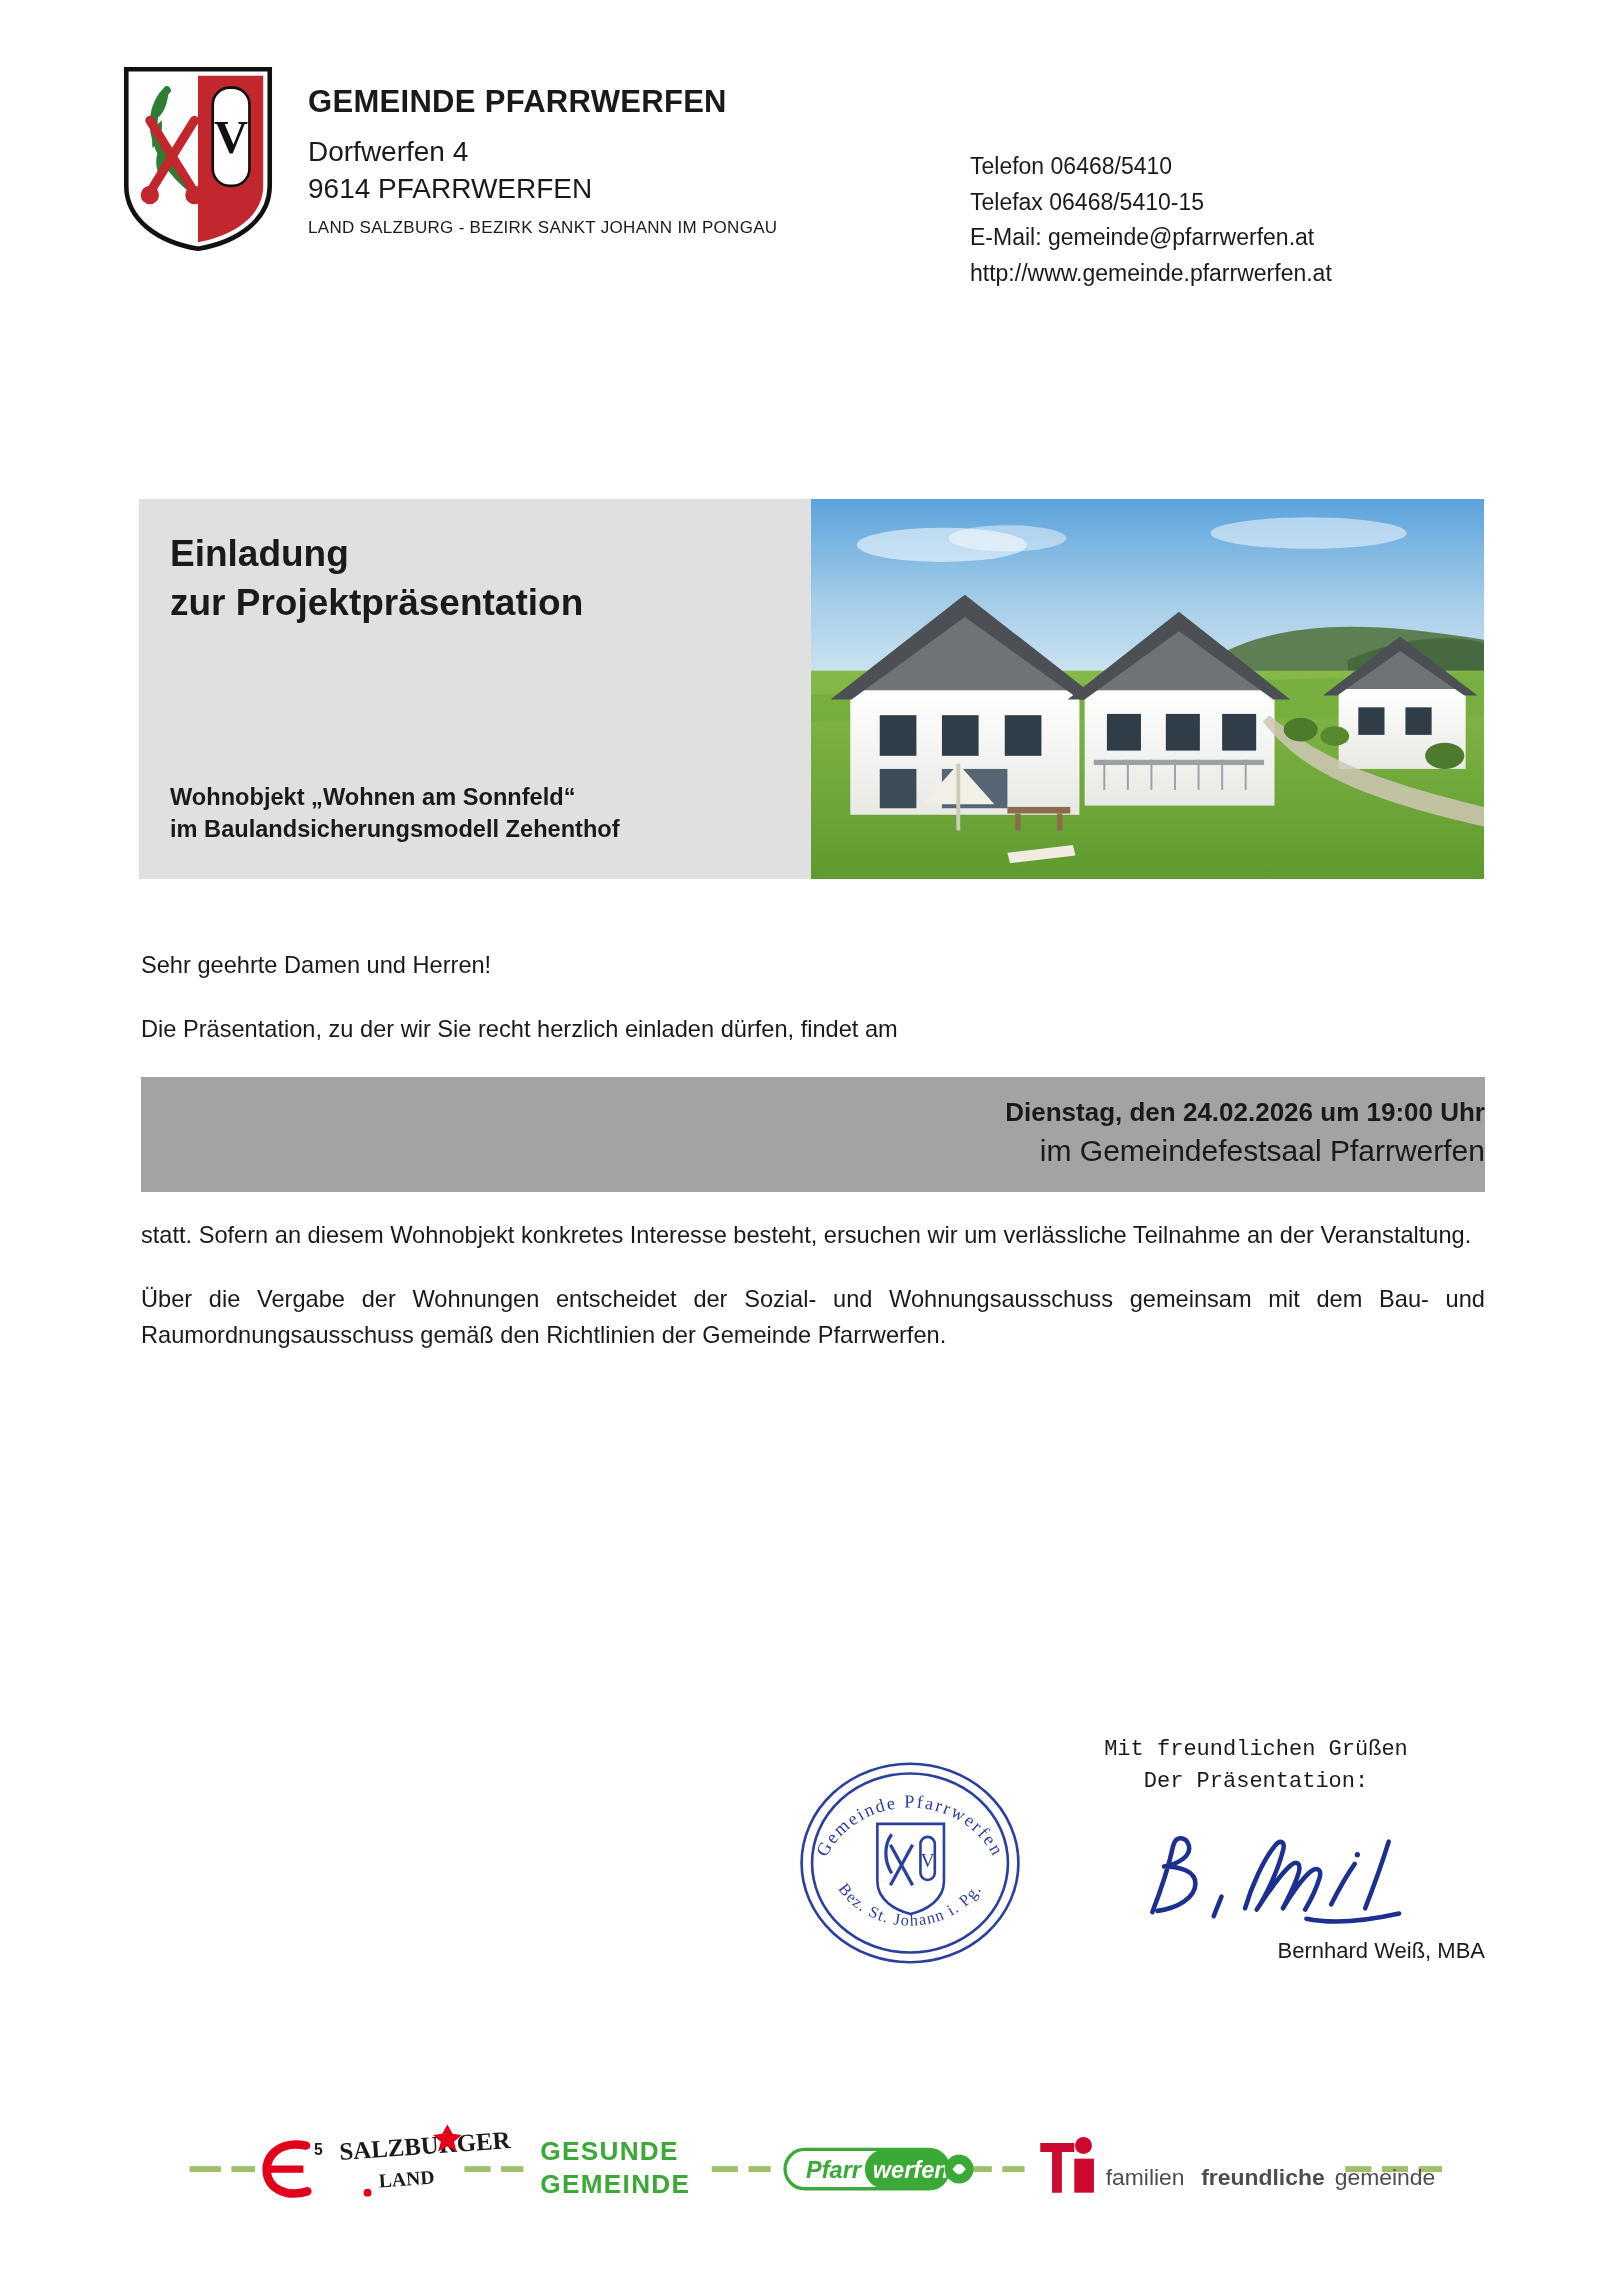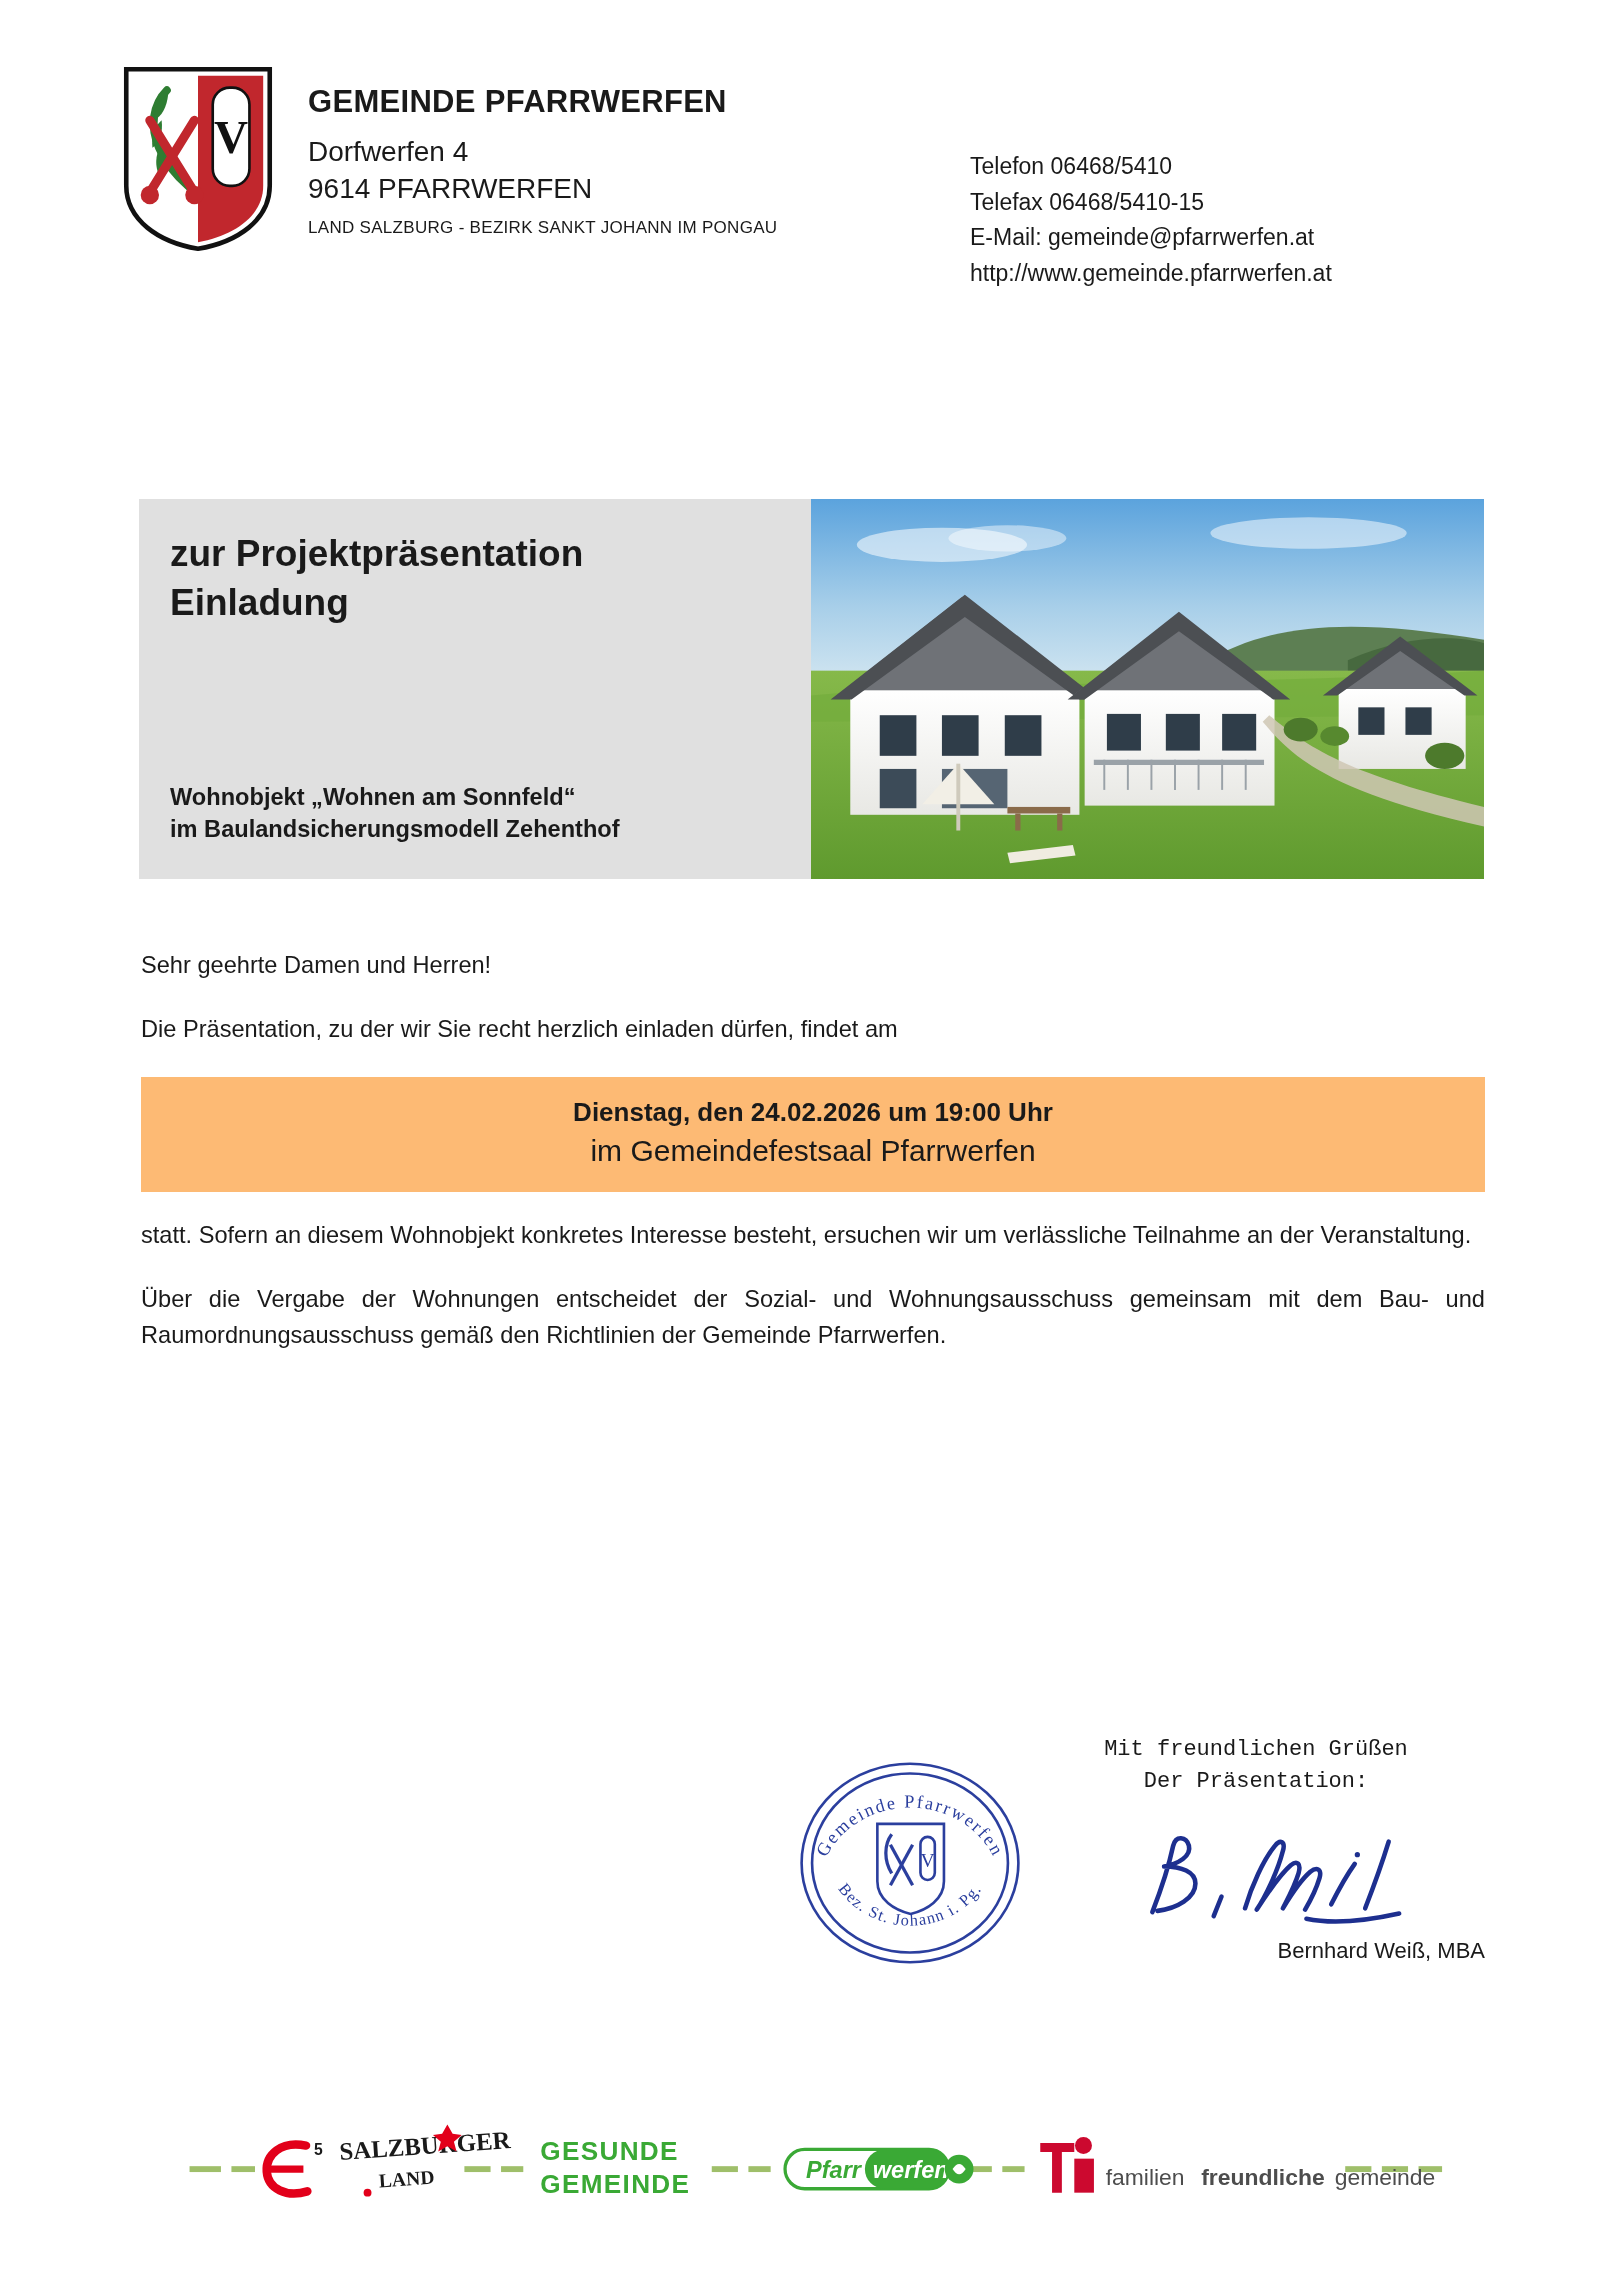--- a/index.html
+++ b/index.html
@@ -122,24 +122,24 @@
   }
   .p {
     margin: 0 0 29px 0;
     text-align: justify;
   }
   .p.last { margin-bottom: 0; }
   .p b { font-weight: bold; }
 
   .event-box {
     width: 1344px;
-    background: #fdba74;
+    background: #a3a3a3;
     box-sizing: border-box;
     padding: 17px 0 19.6px 0;
-    text-align: center;
+    text-align: right;
     margin: 6.5px 0 26px 0;
   }
   .event-line1 {
     font-size: 26px;
     font-weight: bold;
     line-height: 1.4;
   }
   .event-line2 {
     font-size: 30px;
     line-height: 1.4;
@@ -241,22 +241,22 @@
       <div>Telefon 06468/5410</div>
       <div>Telefax 06468/5410-15</div>
       <div>E-Mail: gemeinde@pfarrwerfen.at</div>
       <div>http://www.gemeinde.pfarrwerfen.at</div>
     </div>
   </div>
 
   <div class="banner">
     <div class="banner-left">
       <div class="banner-title">
+        <div>Einladung</div>
         <div>zur Projektpräsentation</div>
-        <div>Einladung</div>
       </div>
       <div class="banner-sub">
         <div>Wohnobjekt „Wohnen am Sonnfeld“</div>
         <div>im Baulandsicherungsmodell Zehenthof</div>
       </div>
     </div>
 
     <div class="banner-img">
       <svg width="673" height="380" viewBox="0 0 1028 580" preserveAspectRatio="none">
         <defs>

